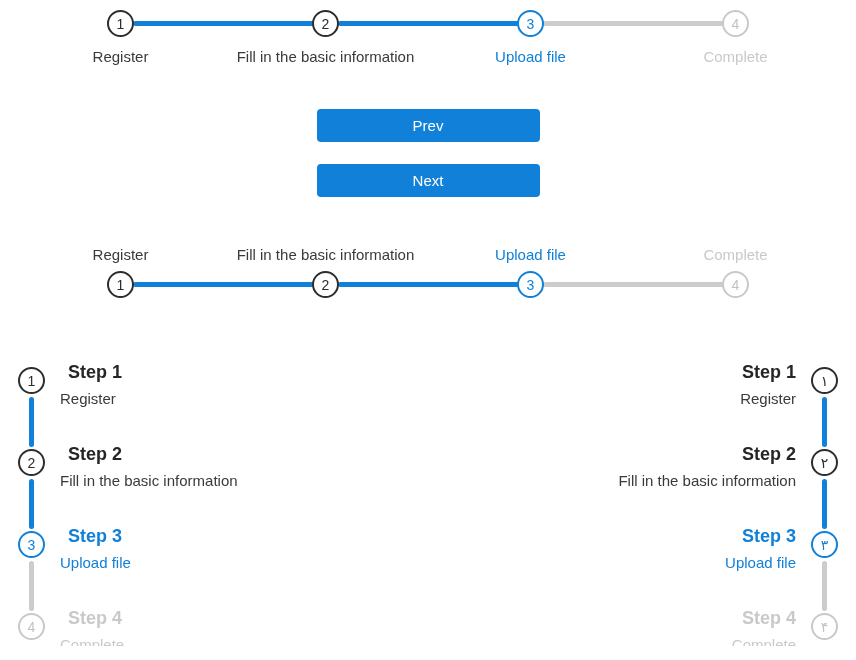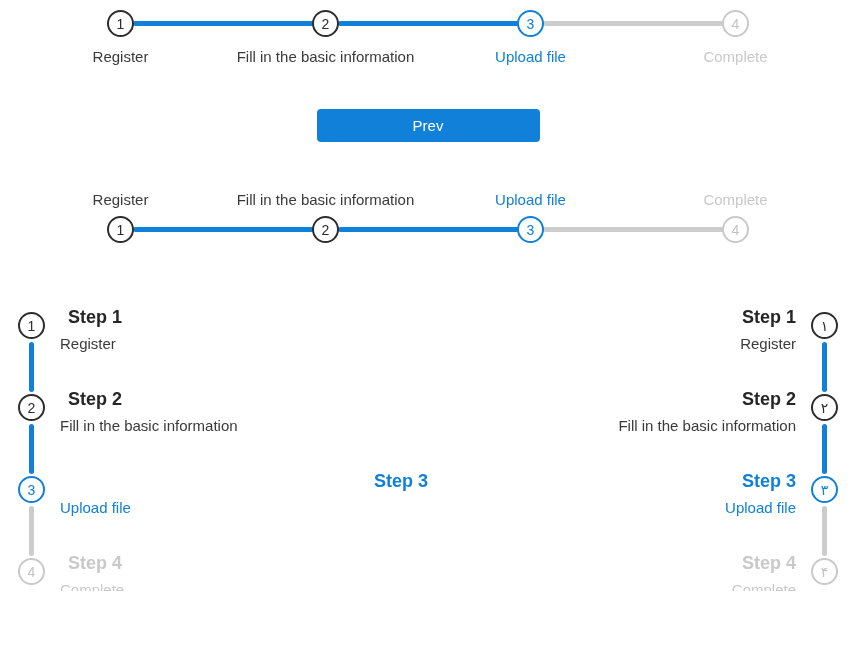--- a/index.html
+++ b/index.html
@@ -56,21 +56,21 @@
   .vwrap{display:flex;margin-top:58px;height:290px;overflow:hidden;}
   .vcol{flex:1;}
   .vstep{position:relative;height:82px;}
   .vstep .circle{position:absolute;top:11px;left:0;}
   .vconnector{position:absolute;left:11px;top:41px;width:5px;height:50px;border-radius:3px;}
   .vcontent{margin-left:42px;padding-top:5px;}
   .vtitle{font-size:18px;font-weight:bold;line-height:22px;margin-left:8px;}
   .vdesc{font-size:15px;line-height:20px;margin-top:6px;}
 
   .s-finished .vtitle{color:#262626;}
-  .s-active   .vtitle{color:var(--primary);text-align:right;}
+  .s-active   .vtitle{color:var(--primary);}
   .s-inactive .vtitle{color:var(--gray);}
   .s-finished .vdesc{color:var(--label);}
   .s-active   .vdesc{color:var(--primary);}
   .s-inactive .vdesc{color:var(--gray);}
 
   .vcol.rtl .vstep .circle{left:auto;right:0;}
   .vcol.rtl .vconnector{left:auto;right:11px;}
   .vcol.rtl .vcontent{margin-left:0;margin-right:42px;text-align:right;}
 </style>
 </head>
@@ -95,20 +95,21 @@
       <span class="hlabel">Upload file</span>
     </div>
     <div class="hstep s-inactive">
       <span class="circle">4</span>
       <span class="hlabel">Complete</span>
     </div>
   </div>
 
   <div class="btns">
     <button class="btn">Prev</button>
+    <button class="btn">Next</button>
   </div>
 
   <div class="hsteps labels-top stepper-above">
     <div class="hstep s-finished">
       <span class="connector c-done"></span>
       <span class="circle">1</span>
       <span class="hlabel">Register</span>
     </div>
     <div class="hstep s-finished">
       <span class="connector c-done"></span>

